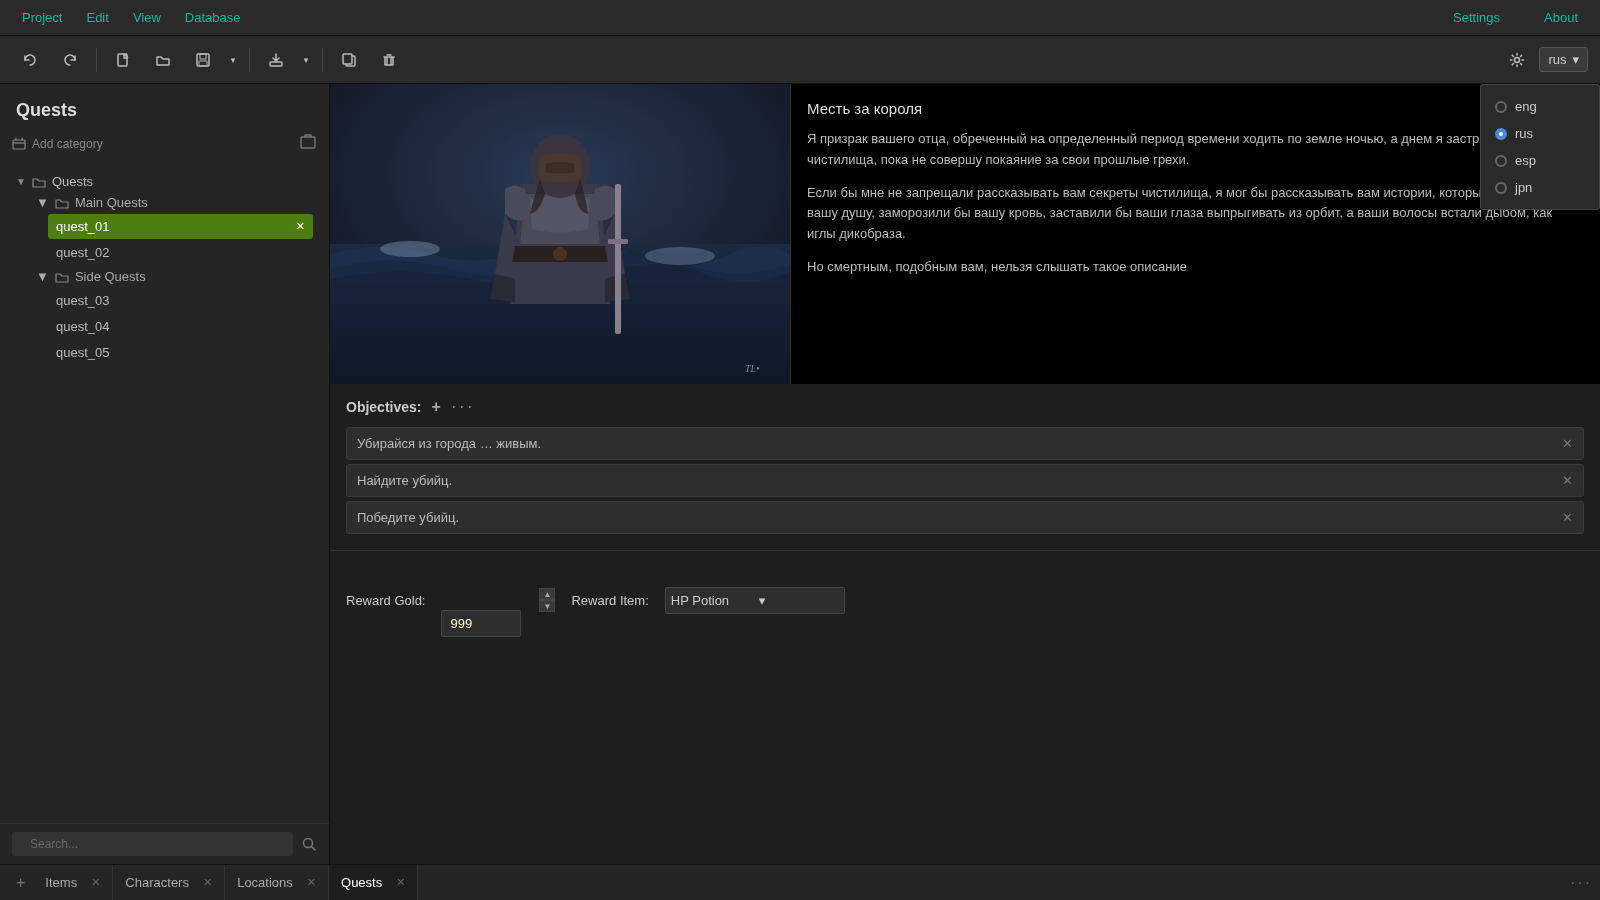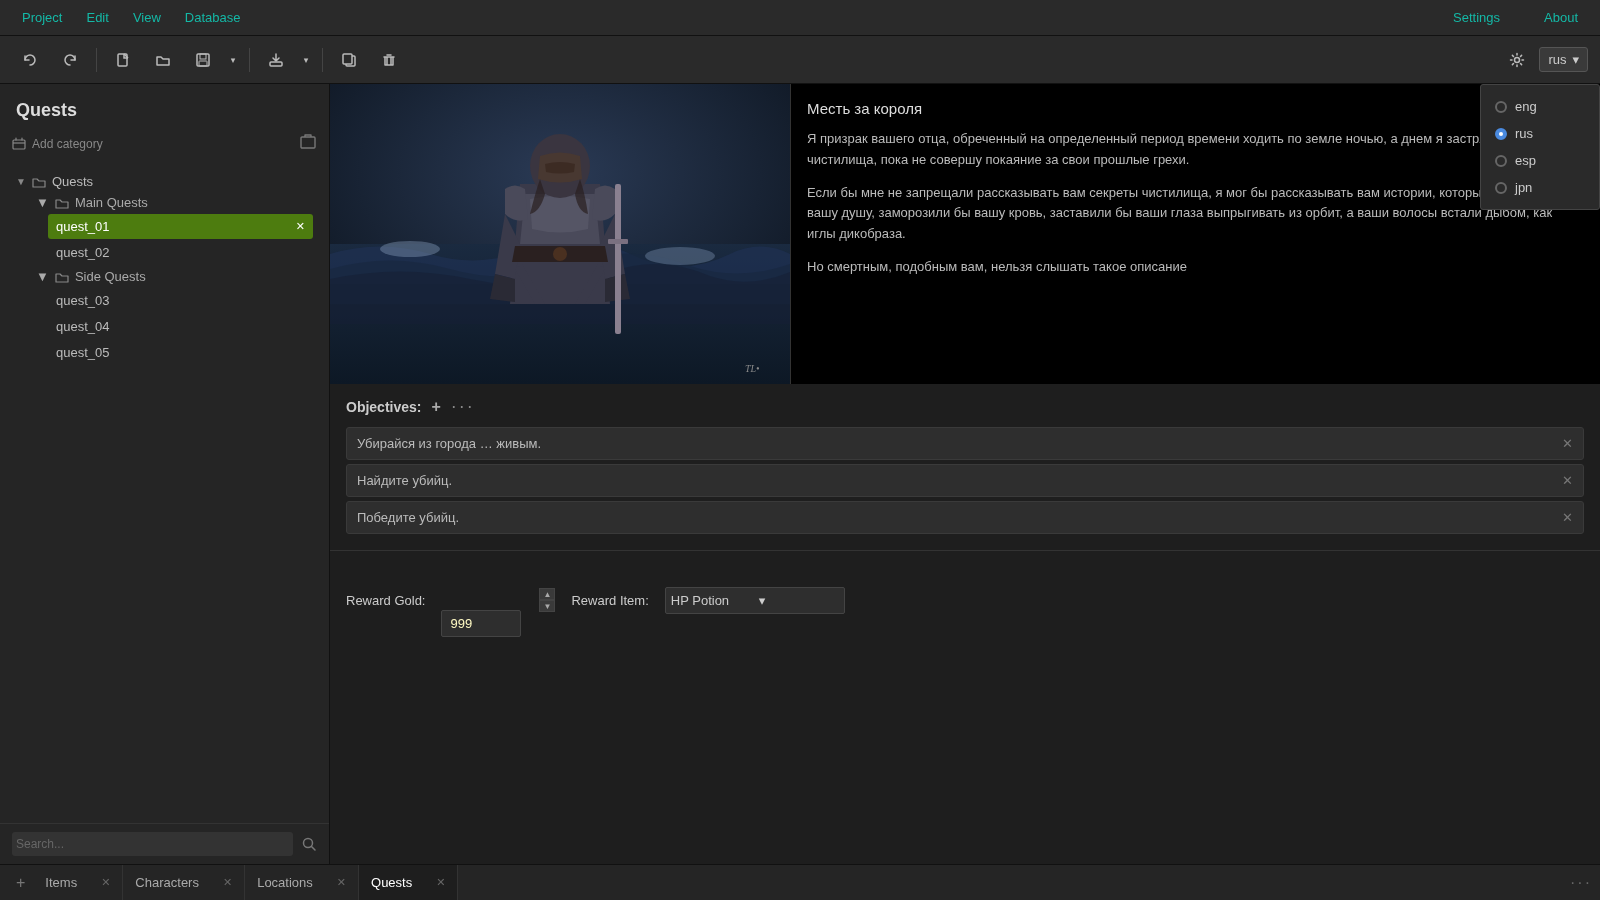--- a/index.html
+++ b/index.html
@@ -192,21 +192,21 @@
       padding: 8px 12px;
       border-top: 1px solid #333;
       display: flex;
       align-items: center;
       gap: 8px;
     }
     #sidebar-search input {
       background: #333;
       border: none;
       color: #ccc;
-      padding: 5px 4px;
+      padding: 5px 18px;
       border-radius: 3px;
       flex: 1;
       font-size: 12px;
       outline: none;
     }
     #sidebar-search input::placeholder { color: #666; }
 
     
     #content-area {
       flex: 1;
@@ -367,21 +367,21 @@
     }
     .tab-add-btn {
       color: #777;
       cursor: pointer;
       padding: 0 8px;
       font-size: 16px;
     }
     .tab {
       display: flex;
       align-items: center;
-      gap: 22px;
+      gap: 12px;
       padding: 0 12px;
       height: 100%;
       color: #aaa;
       cursor: pointer;
       font-size: 13px;
       border-right: 1px solid #333;
     }
     .tab.active {
       background: #1e1e1e;
       color: #fff;

